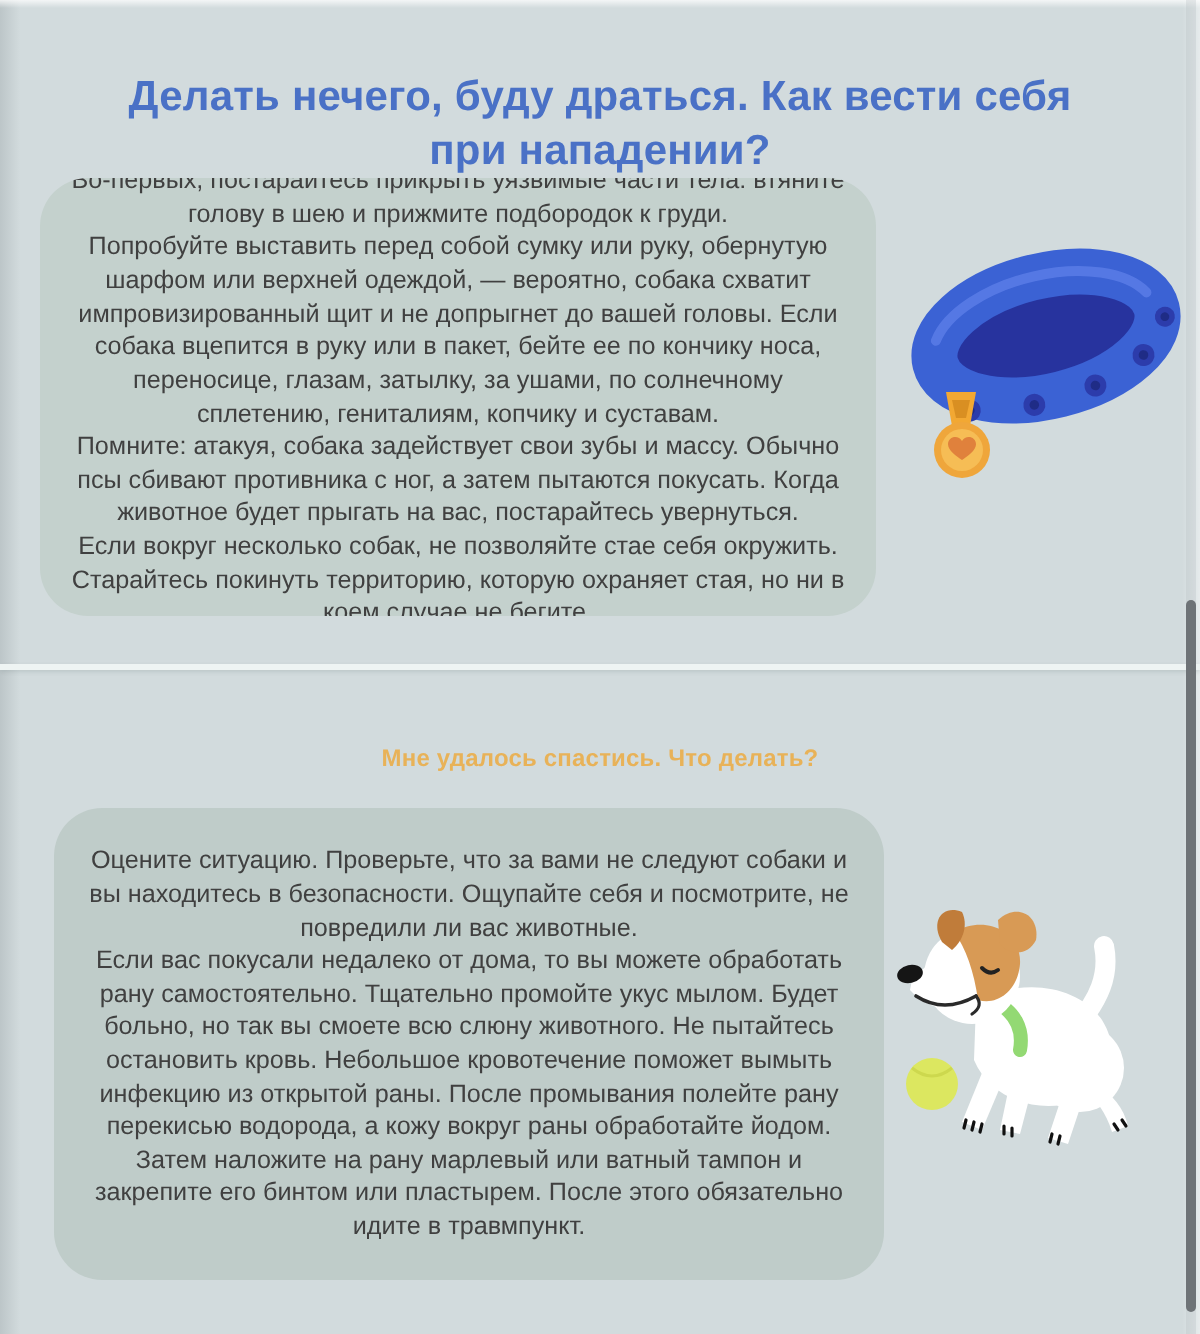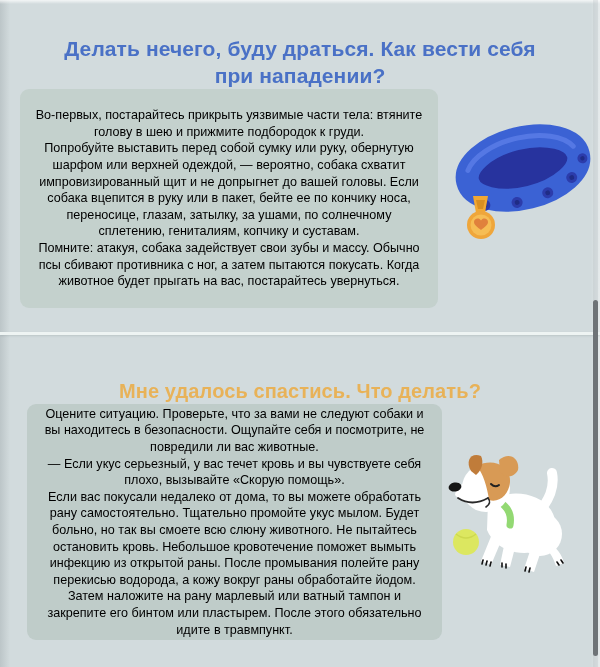--- a/index.html
+++ b/index.html
@@ -37,27 +37,27 @@
   .heading{
     position:absolute;left:0;width:600px;
     text-align:center;font-weight:700;
     letter-spacing:0.1px;
   }
   .h1{
     top:22px;color:#4a71c6;font-size:21px;line-height:1.26;
   }
   .h1 span{display:inline-block;max-width:500px;}
   .h2{
-    top:362px;color:#e8b258;font-size:20px;line-height:1.2;
+    top:362px;color:#e8b258;font-size:12px;line-height:1.2;
   }
   .text-card{
     position:absolute;
     background:#c4d1cd;
-    border-radius:9px;
-    color:#000000;
+    border-radius:24px;
+    color:#404040;
     font-size:12.6px;line-height:1.32;font-weight:400;
     text-align:center;
     display:flex;flex-direction:column;justify-content:center;
     padding:8px 15px;box-sizing:border-box;
     overflow:hidden;
   }
   .text-card p{margin:0;}
   .card1{left:20px;top:89px;width:418px;height:219px;}
   .card2{left:27px;top:404px;width:415px;height:236px;background:#bfccc9;}
   .illu{position:absolute;pointer-events:none;}
@@ -80,20 +80,21 @@
   <div class="edge-left"></div>
   <div class="edge-top"></div>
   <div class="edge-right"></div>
 
   <h1 class="heading h1"><span>Делать нечего, буду драться. Как вести себя при нападении?</span></h1>
 
   <div class="text-card card1">
     <p>Во-первых, постарайтесь прикрыть уязвимые части тела: втяните голову в шею и прижмите подбородок к груди.</p>
     <p>Попробуйте выставить перед собой сумку или руку, обернутую шарфом или верхней одеждой, — вероятно, собака схватит импровизированный щит и не допрыгнет до вашей головы. Если собака вцепится в руку или в пакет, бейте ее по кончику носа, переносице, глазам, затылку, за ушами, по солнечному сплетению, гениталиям, копчику и суставам.</p>
     <p>Помните: атакуя, собака задействует свои зубы и массу. Обычно псы сбивают противника с ног, а затем пытаются покусать. Когда животное будет прыгать на вас, постарайтесь увернуться.</p>
+    <p>Если вокруг несколько собак, не позволяйте стае себя окружить. Старайтесь покинуть территорию, которую охраняет стая, но ни в коем случае не бегите.</p>
   </div>
 
   <svg class="illu illu-collar" width="152" height="140" viewBox="0 0 152 140" aria-hidden="true">
     <g transform="translate(80,60) rotate(-14)">
 
       <ellipse cx="0" cy="2" rx="56" ry="28" fill="#27339e"></ellipse>
 
       <ellipse cx="0" cy="0" rx="57" ry="30" fill="none" stroke="#3b62d4" stroke-width="23"></ellipse>
 
       <path d="M-54,-11 A57,30 0 0 1 54,-9" stroke="#5a7de6" stroke-width="5" fill="none" opacity="0.85" stroke-linecap="round"></path>
@@ -120,21 +121,20 @@
       <path d="M38,112.5 c-1.8,-3.4 -7,-2.4 -7,1.6 c0,3.2 4.2,5.8 7,7.9 c2.8,-2.1 7,-4.7 7,-7.9 c0,-4 -5.2,-5 -7,-1.6 z" fill="#e0813c"></path>
     </g>
   </svg>
 
   <div class="divider"></div>
 
   <h2 class="heading h2">Мне удалось спастись. Что делать?</h2>
 
   <div class="text-card card2">
     <p>Оцените ситуацию. Проверьте, что за вами не следуют собаки и вы находитесь в безопасности. Ощупайте себя и посмотрите, не повредили ли вас животные.</p>
-    <p>— Если укус серьезный, у вас течет кровь и вы чувствуете себя плохо, вызывайте «Скорую помощь».</p>
     <p>Если вас покусали недалеко от дома, то вы можете обработать рану самостоятельно. Тщательно промойте укус мылом. Будет больно, но так вы смоете всю слюну животного. Не пытайтесь остановить кровь. Небольшое кровотечение поможет вымыть инфекцию из открытой раны. После промывания полейте рану перекисью водорода, а кожу вокруг раны обработайте йодом. Затем наложите на рану марлевый или ватный тампон и закрепите его бинтом или пластырем. После этого обязательно идите в травмпункт.</p>
   </div>
 
   <svg class="illu illu-dog" width="155" height="135" viewBox="0 0 155 135" aria-hidden="true">
     <g>
 
       <path d="M101,62 C111,50 117,38 114,23" stroke="#ffffff" stroke-width="10" fill="none" stroke-linecap="round"></path>
 
       <path d="M93,98 L86,119 L96,122 L103,101 Z" fill="#ffffff"></path>
       <path d="M110,92 C118,97 124,104 126,113 L118,116 C115,106 110,100 105,96 Z" fill="#ffffff"></path>

